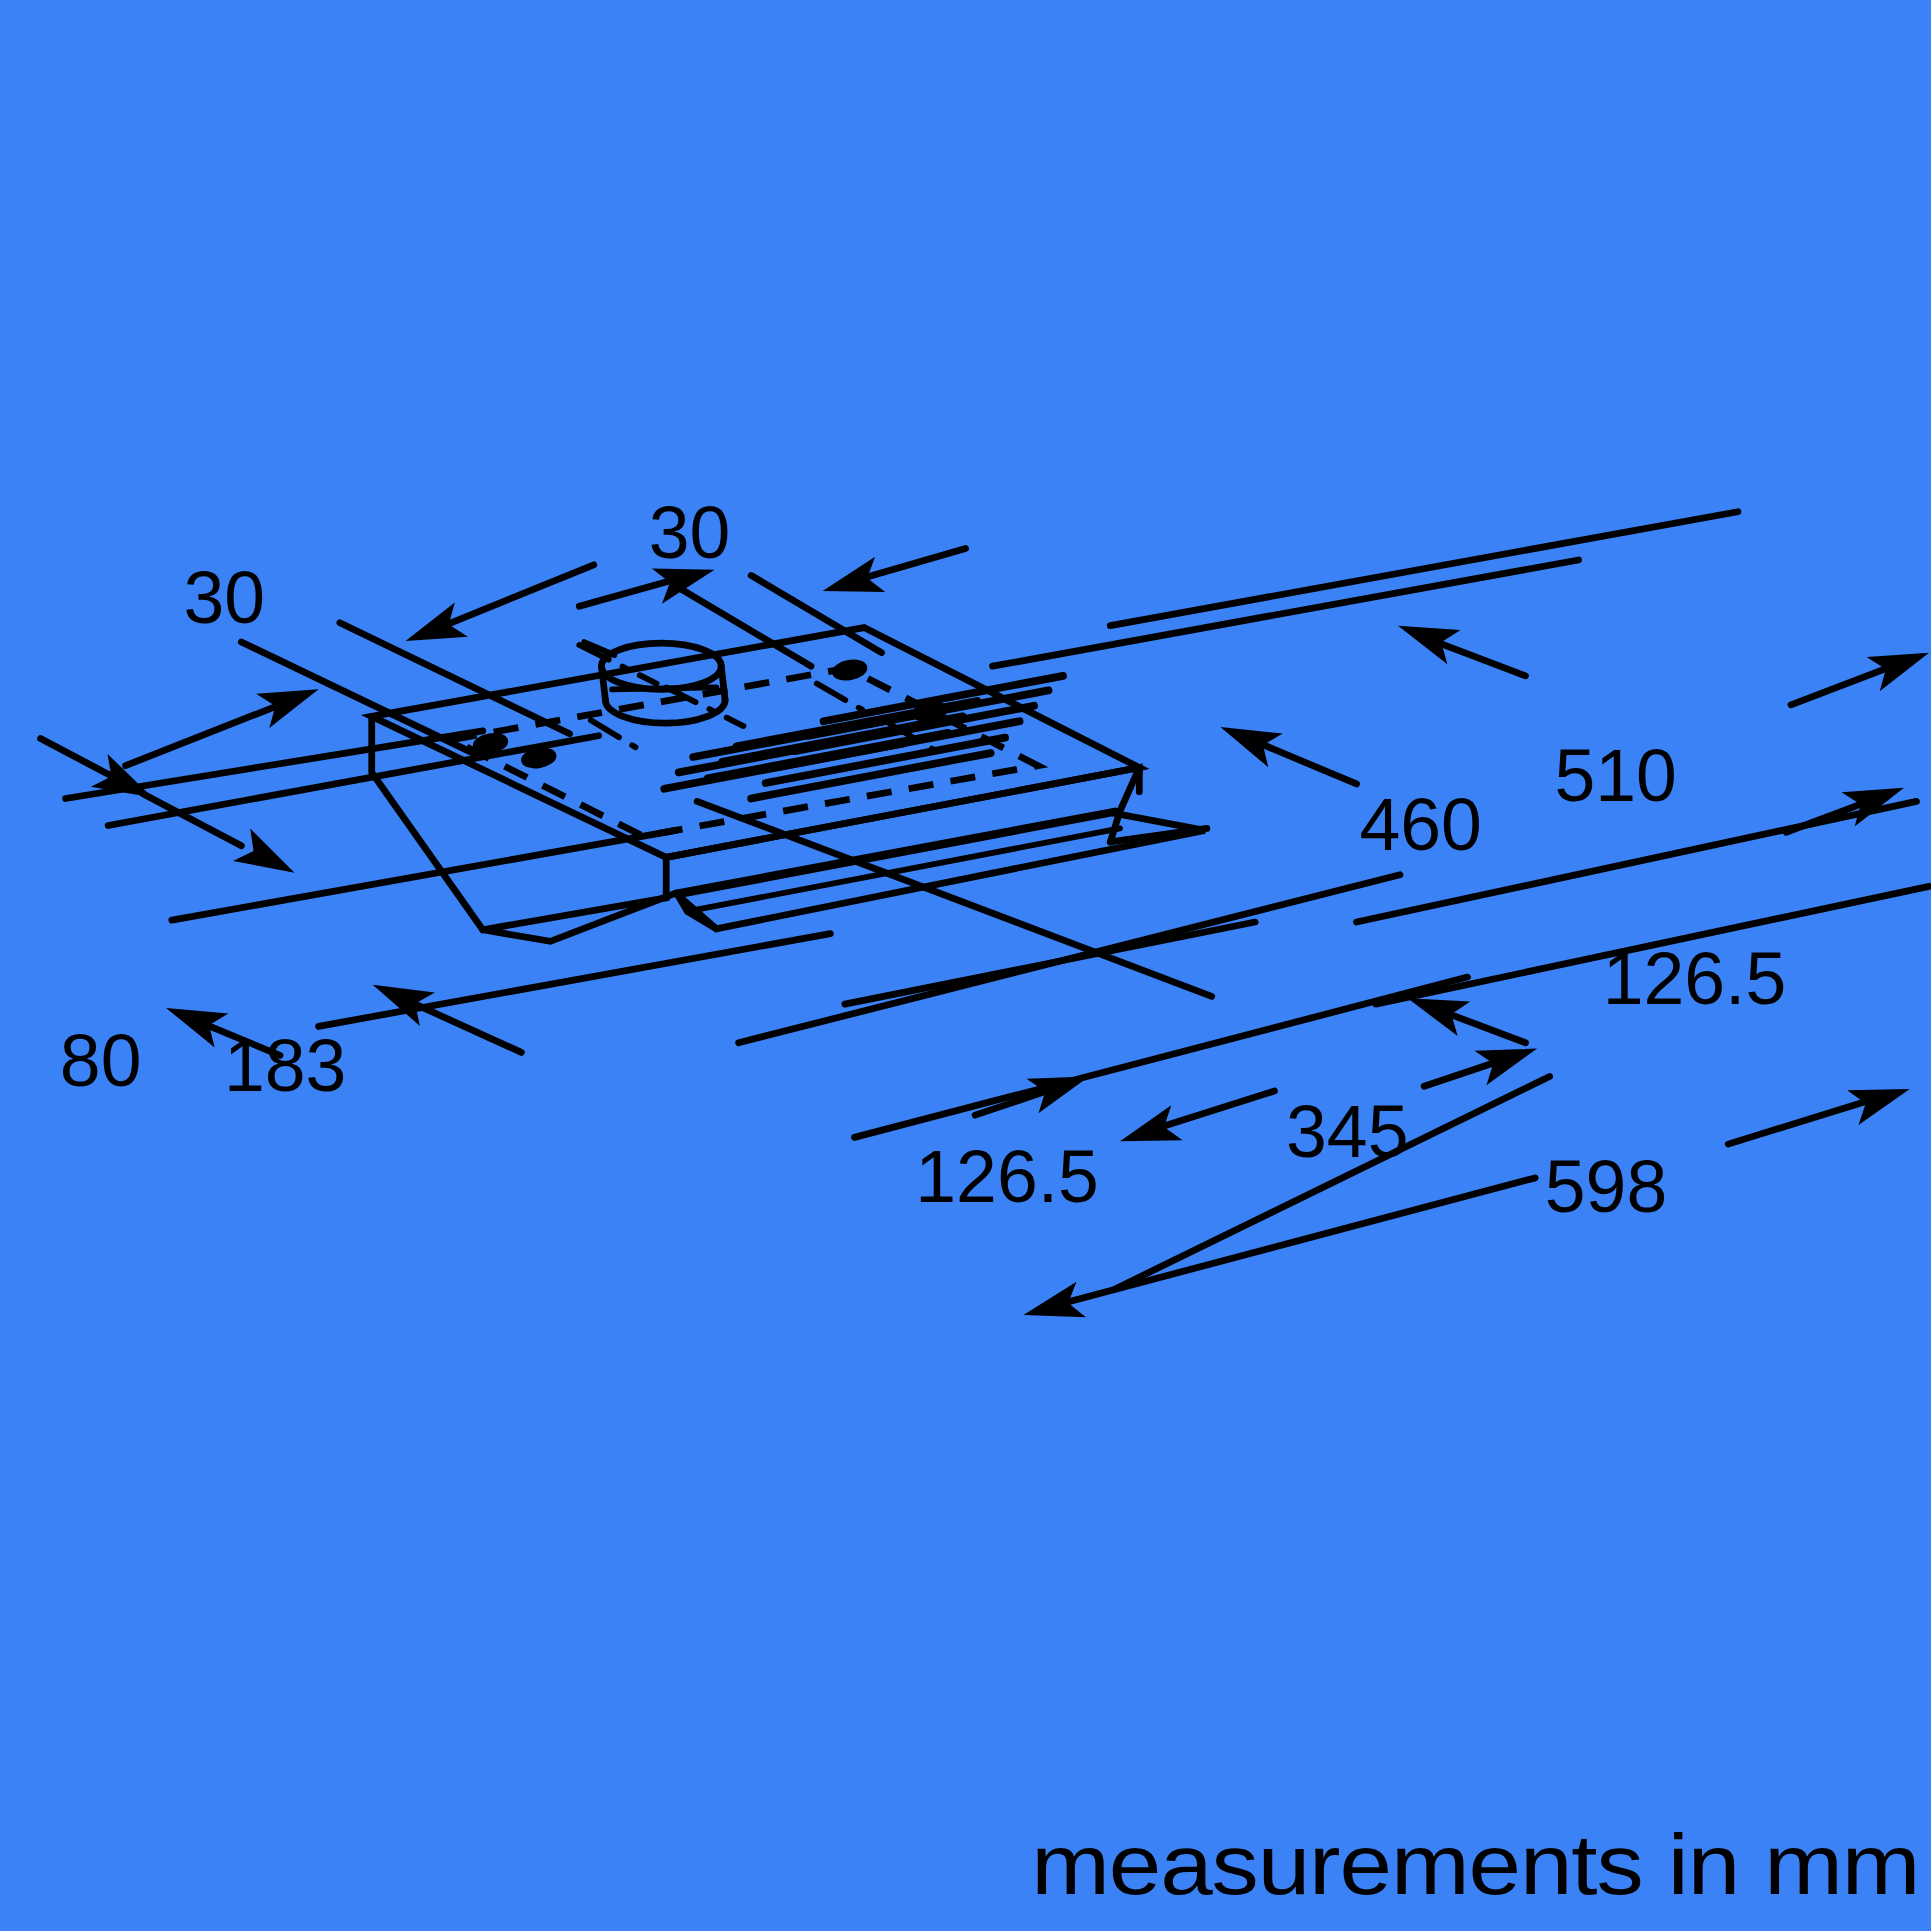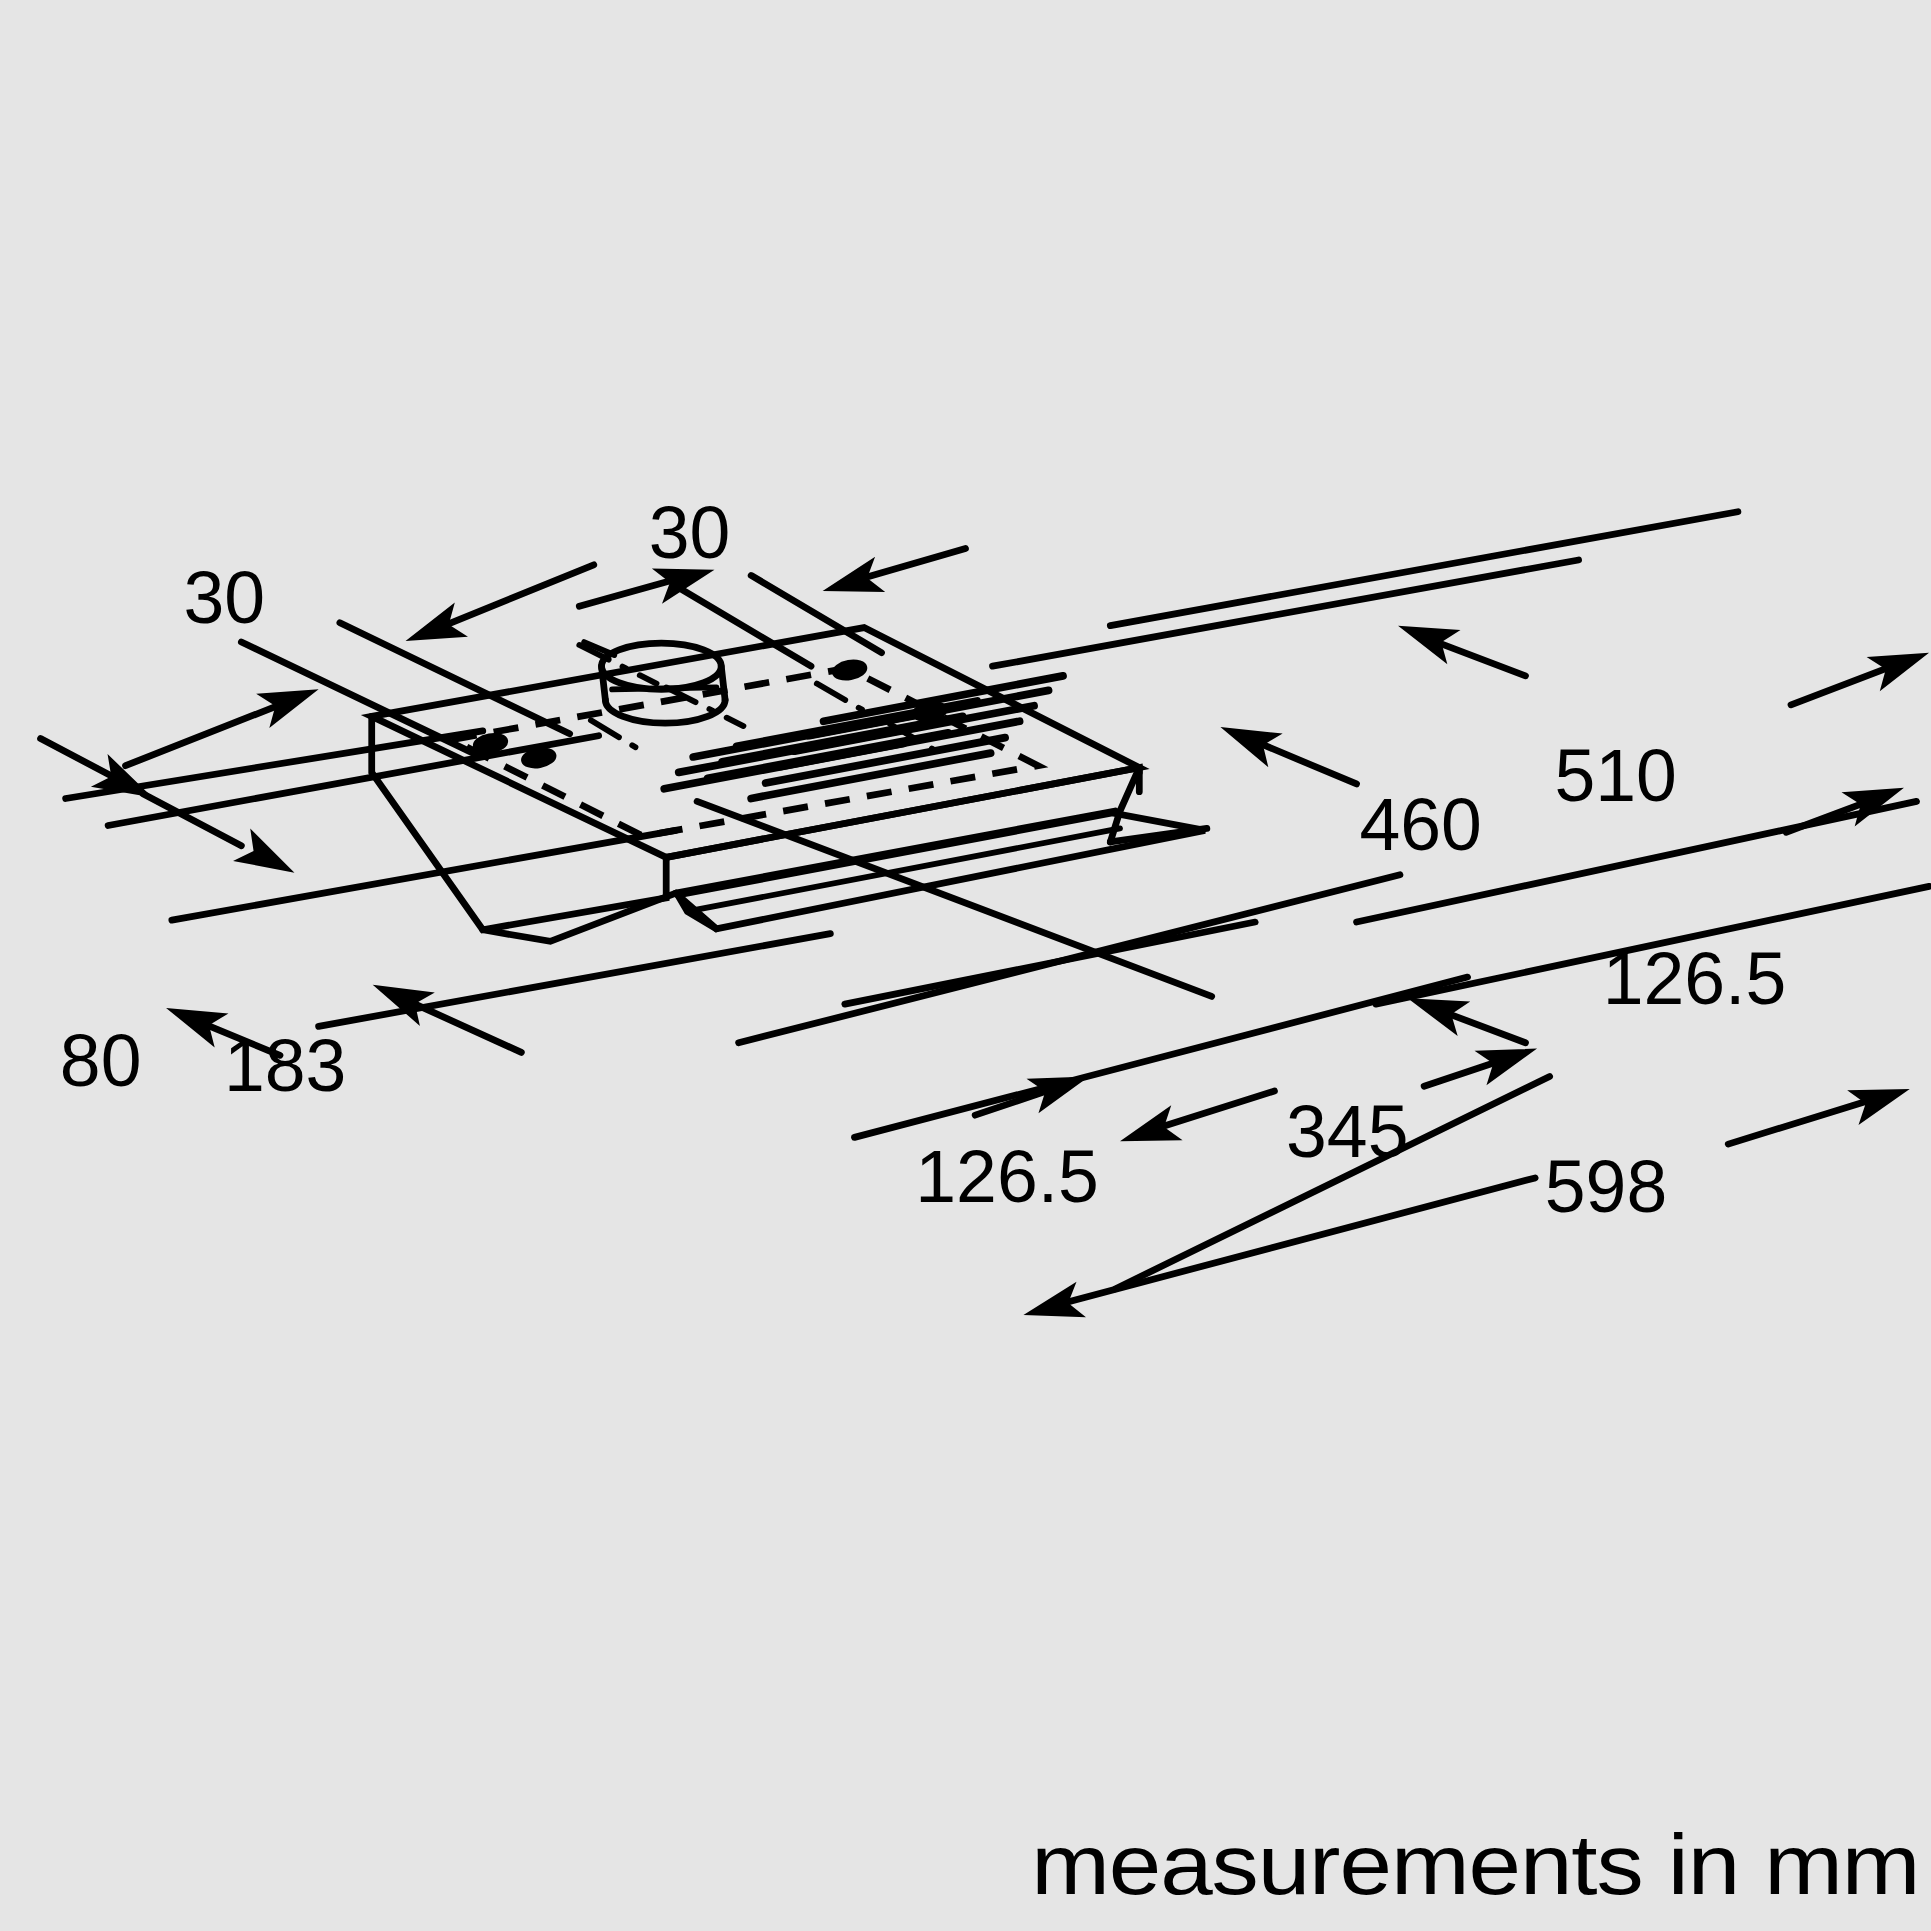--- a/index.html
+++ b/index.html
@@ -11,21 +11,21 @@
   body {
     width: 1931px;
     height: 1931px;
     overflow: hidden;
     font-family: "Liberation Sans", sans-serif;
   }
   #stage {
     position: relative;
     width: 1931px;
     height: 1931px;
-    background: #e5e5e5;
+    background: #3b82f6;
   }
   #drawing {
     position: absolute;
     left: 0;
     top: 0;
     width: 1931px;
     height: 1931px;
     display: block;
   }
   .dim-text {

